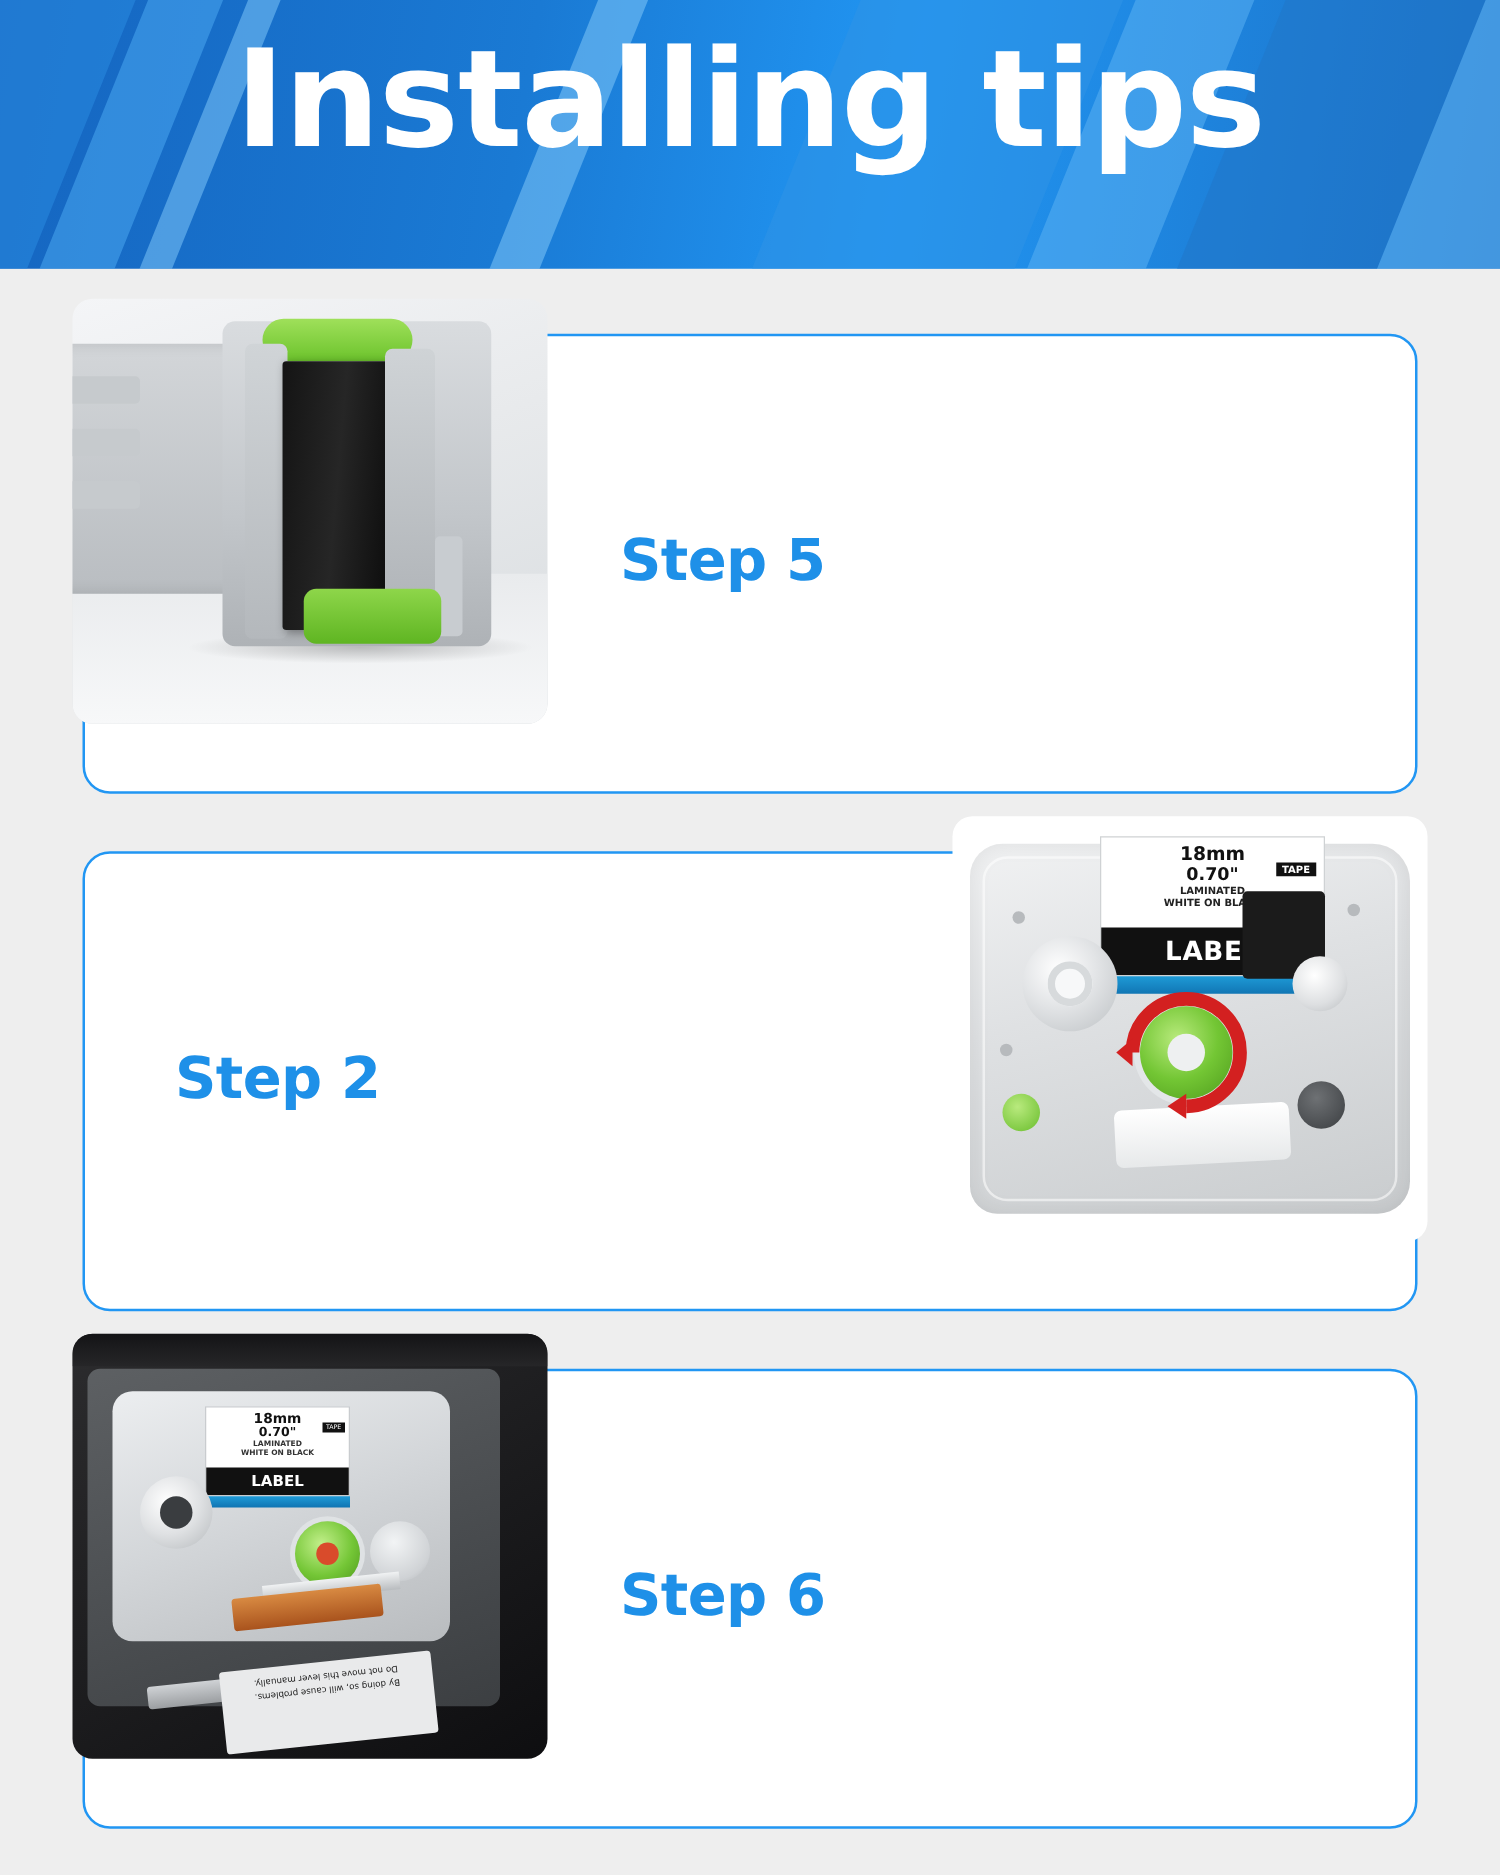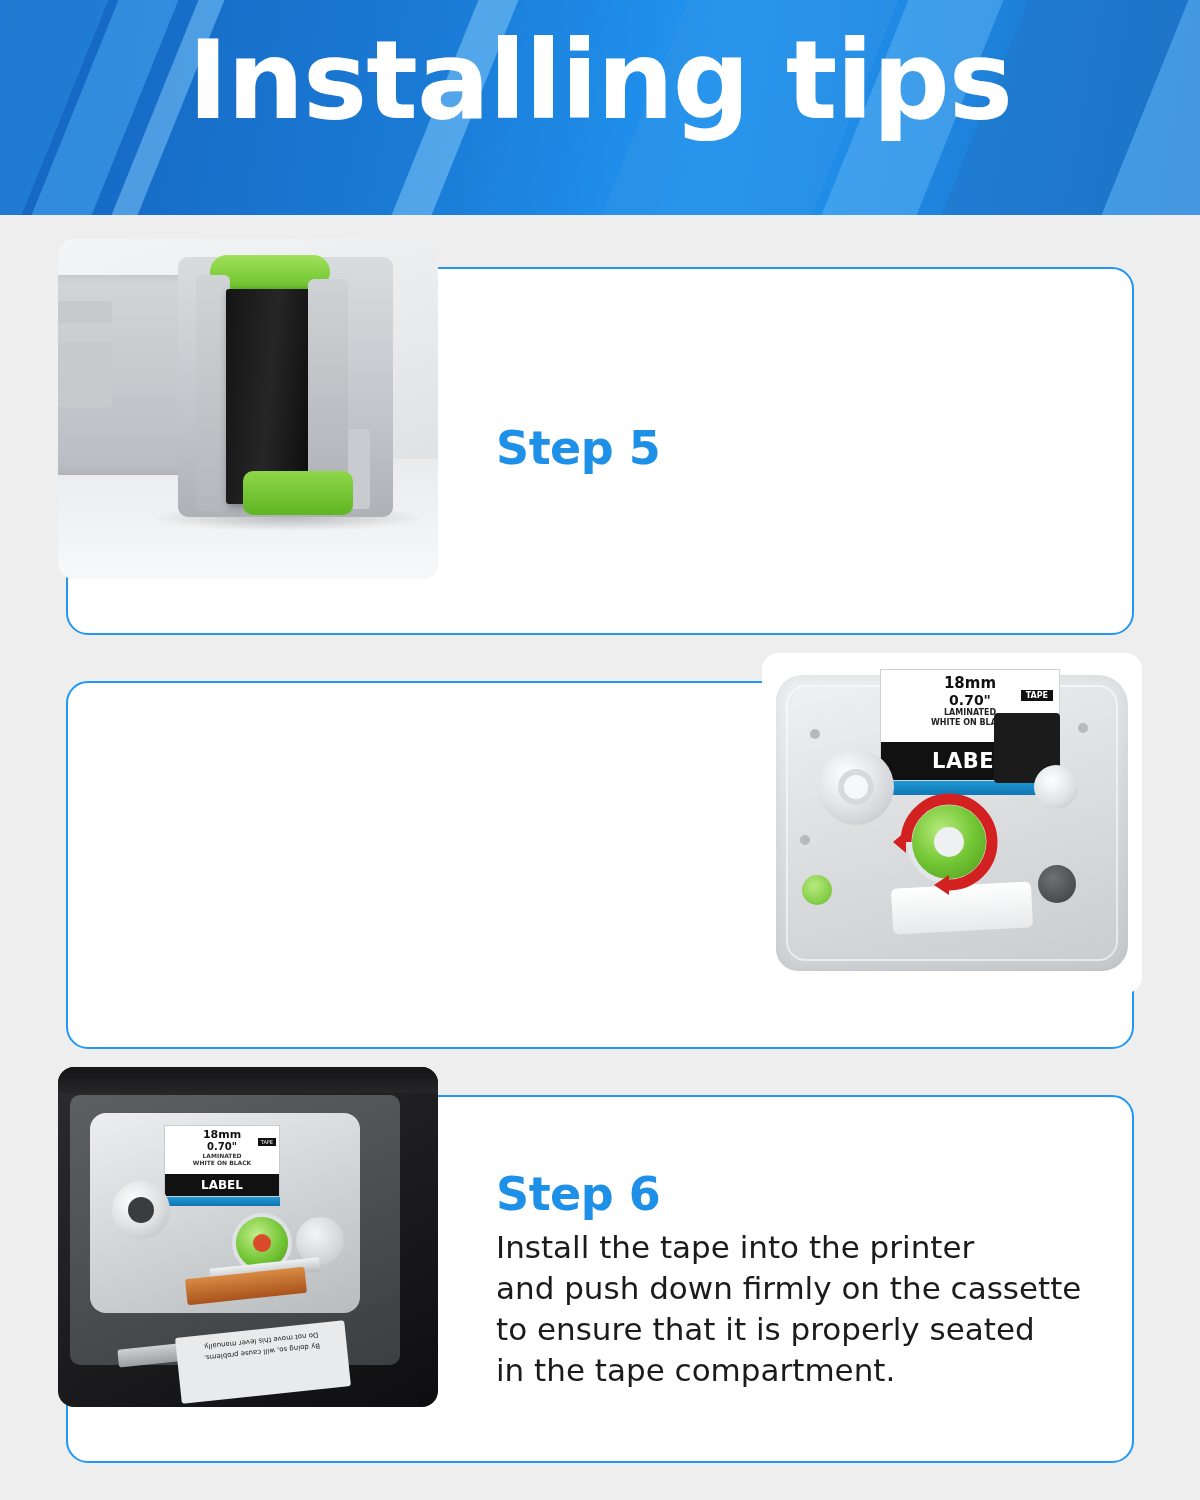--- a/index.html
+++ b/index.html
@@ -366,20 +366,21 @@
         <div class="hole h3"></div>
 
         <svg class="arrow-ring" viewBox="0 0 118 118">
           <path d="M 16 59 A 43 43 0 1 1 59 102" fill="none" stroke="#d32020" stroke-width="11" stroke-linecap="butt"></path>
           <polygon points="59,112 59,92 44,102" fill="#d32020"></polygon>
           <polygon points="16,48 16,70 3,59" fill="#d32020"></polygon>
         </svg>
       </div>
     </div>
     <div class="text-slot">
+      <div class="step-title">Step 2</div>
     </div>
   </div>
 
   <div class="card">
     <div class="photo-slot">
       <div class="photo ph3">
         <div class="topbar"></div>
         <div class="bay"></div>
         <div class="cass">
           <div class="lbl">
@@ -401,20 +402,16 @@
         </div>
         <div class="lever"></div>
         <div class="warn">
           <span class="flip">Do not move this lever manually.</span>
           <span class="flip">By doing so, will cause problems.</span>
         </div>
       </div>
     </div>
     <div class="text-slot">
       <div class="step-title">Step 6</div>
-      <div class="step-body">Install the tape into the printer
-and push down firmly on the cassette
-to ensure that it is properly seated
-in the tape compartment.</div>
     </div>
   </div>
 
 </div>
 
 </body></html>

